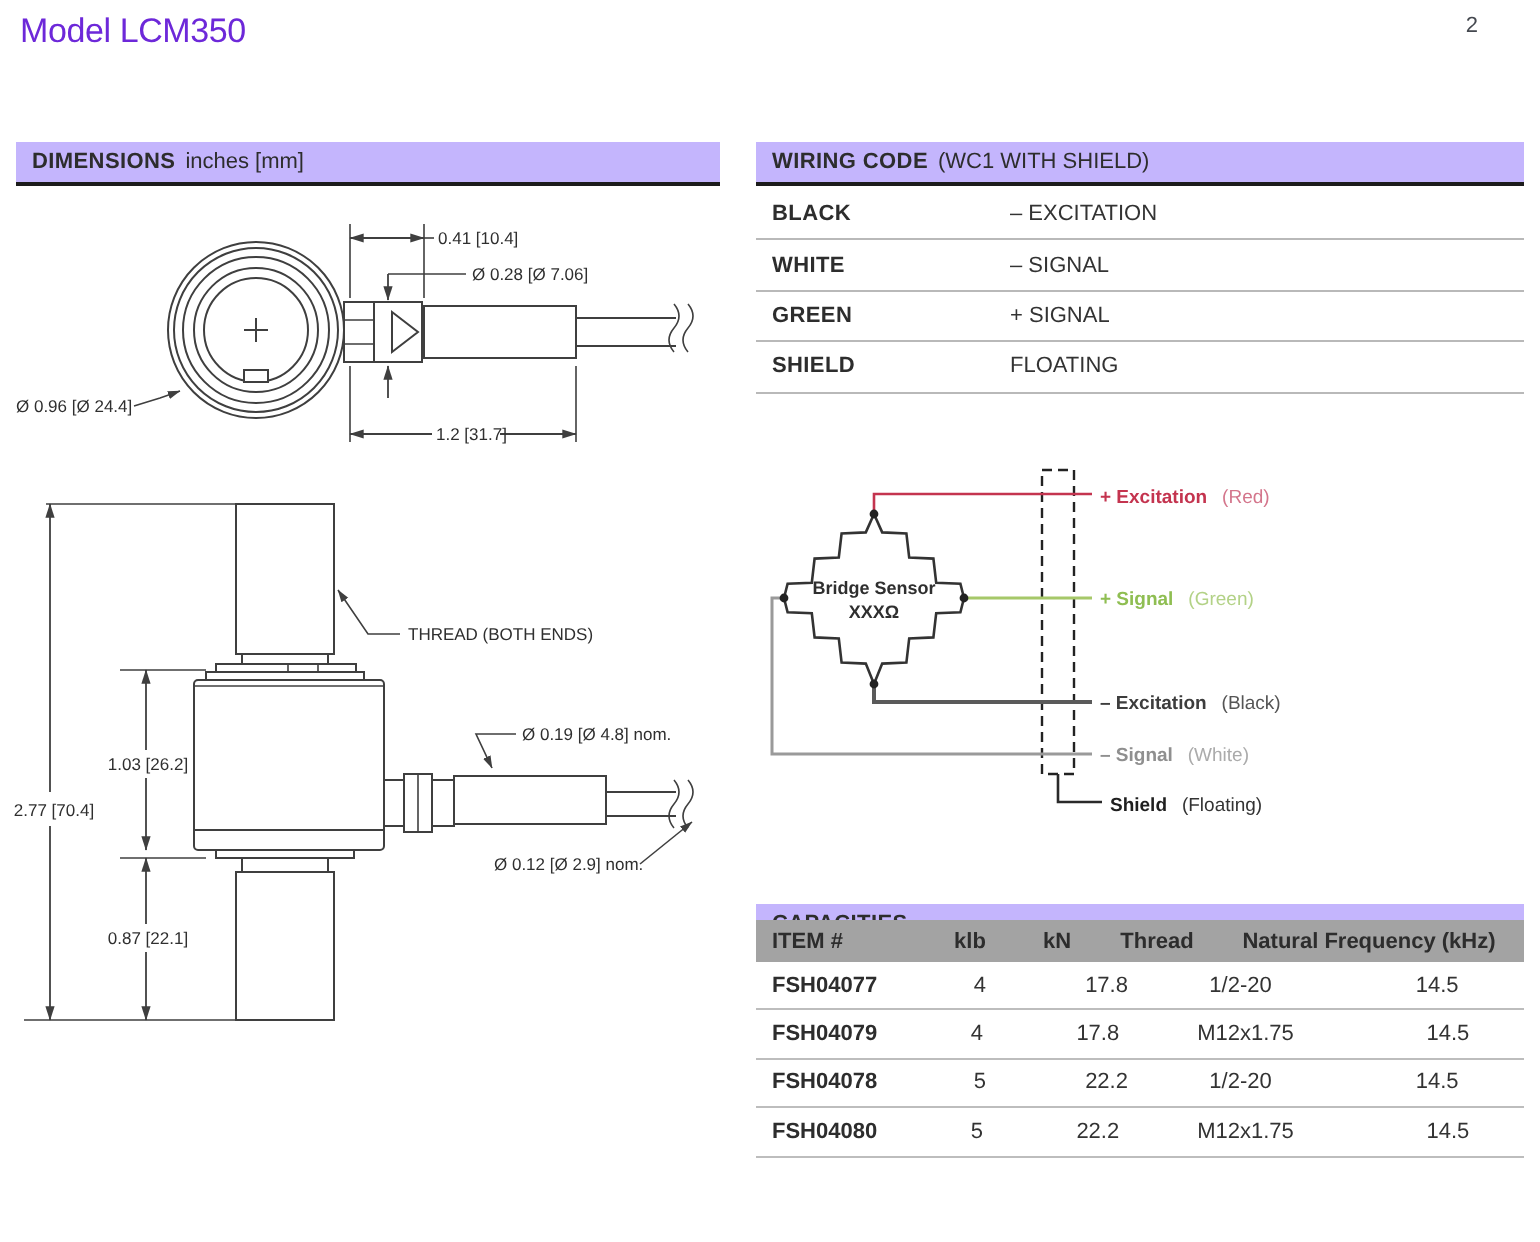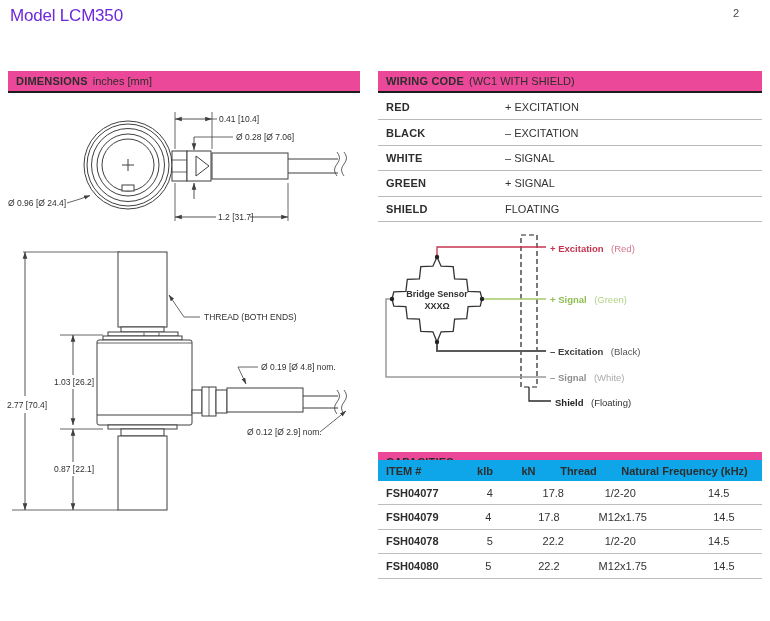--- a/index.html
+++ b/index.html
@@ -8,34 +8,34 @@
     font-family:"Liberation Sans", sans-serif;overflow:hidden;
   }
   .page-title{
     position:absolute;left:10px;top:6px;font-size:17px;font-weight:normal;
     color:#6d28d9;letter-spacing:-0.2px;
   }
   .page-num{
     position:absolute;right:31px;top:7px;font-size:11px;color:#44484f;
   }
   .bar{
-    position:absolute;height:22px;background:#ec4899;border-bottom:2.5px solid #1c1c1c;
+    position:absolute;height:22px;background:#c4b5fd;border-bottom:2.5px solid #1c1c1c;
     display:flex;align-items:center;padding-left:8px;box-sizing:border-box;
     font-size:11px;color:#2d2d2d;white-space:nowrap;
   }
   .bar .ttl{font-weight:bold;letter-spacing:0.2px;}
   .bar .sub{margin-left:5px;font-weight:normal;}
   
   .wtable{position:absolute;left:378px;top:95px;width:384px;}
   .wrow{display:flex;height:24.4px;align-items:center;border-bottom:1.5px solid #b9b9b9;font-size:11px;color:#333;}
   .wcolor{width:127px;padding-left:8px;box-sizing:border-box;font-weight:bold;color:#2d2d2d;letter-spacing:0.2px;}
   .wfunc{flex:1;}
   
   .ctable{position:absolute;left:378px;top:460px;width:384px;}
-  .chead{display:flex;background:#0ea5e9;height:21px;align-items:center;font-size:11px;font-weight:bold;color:#2d2d2d;}
+  .chead{display:flex;background:#a3a3a3;height:21px;align-items:center;font-size:11px;font-weight:bold;color:#2d2d2d;}
   .crow{display:flex;height:23.4px;align-items:center;border-bottom:1.5px solid #bdbdbd;font-size:11px;color:#333;gap:39px;}
   .c0{width:85px;padding-left:8px;box-sizing:border-box;text-align:left;}
   .c1{width:44px;text-align:center;}
   .c2{width:43px;text-align:center;}
   .c3{width:57px;text-align:center;}
   .c4{width:155px;text-align:center;}
   .crow .c0{font-weight:bold;color:#2d2d2d;}
   
   svg{position:absolute;overflow:visible;}
   svg text{font-family:"Liberation Sans", sans-serif;fill:#2f2f2f;}
@@ -58,24 +58,20 @@
   <span class="sub">inches [mm]</span>
 </div>
 
 <div class="bar" style="left:378px;top:71px;width:384px;">
   <span class="ttl">WIRING CODE</span>
   <span class="sub">(WC1 WITH SHIELD)</span>
 </div>
 
 <div class="wtable">
   <div class="wrow">
-    <div class="wcolor">RED</div>
-    <div class="wfunc">+ EXCITATION</div>
-  </div>
-  <div class="wrow">
     <div class="wcolor">BLACK</div>
     <div class="wfunc">– EXCITATION</div>
   </div>
   <div class="wrow">
     <div class="wcolor">WHITE</div>
     <div class="wfunc">– SIGNAL</div>
   </div>
   <div class="wrow">
     <div class="wcolor">GREEN</div>
     <div class="wfunc">+ SIGNAL</div>

